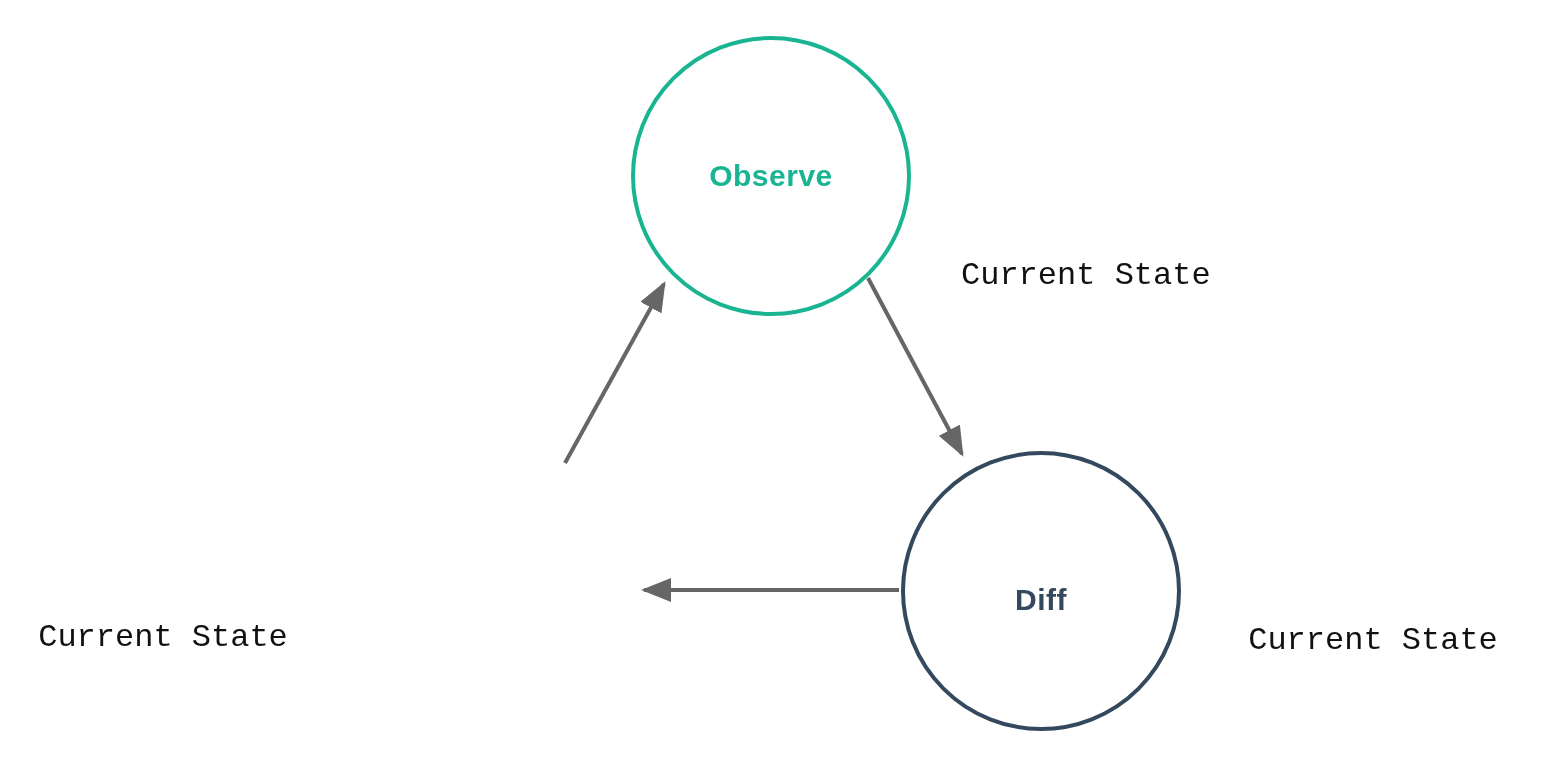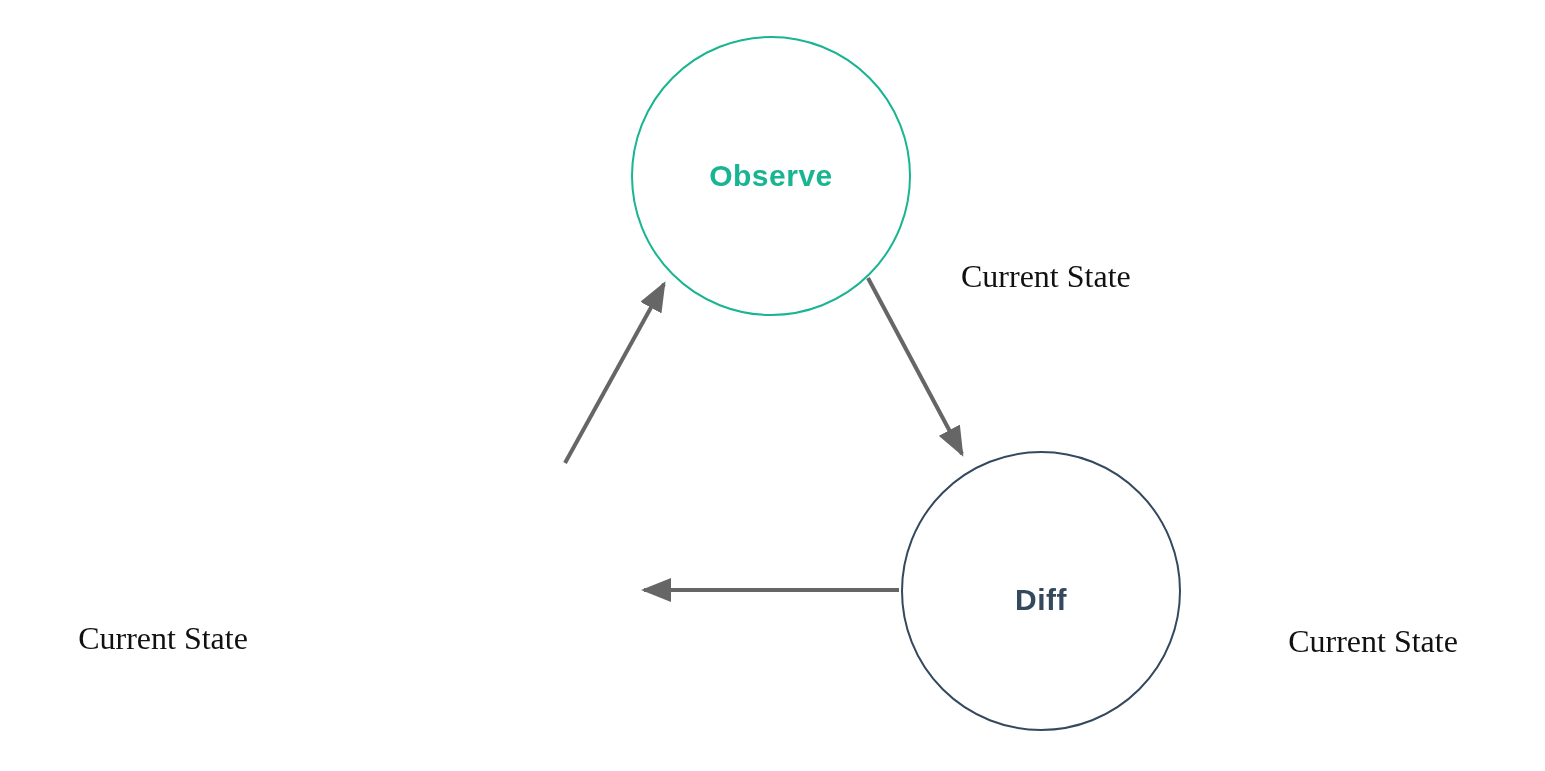--- a/index.html
+++ b/index.html
@@ -28,41 +28,41 @@
   }
   .arrow-layer line {
     stroke: var(--arrow);
     stroke-width: 4;
   }
   .arrow-layer marker path { fill: var(--arrow); }
   .node {
     position: absolute;
     width: 280px; height: 280px;
     border-radius: 50%;
-    border: 2px solid #a21caf;
+    border: 4px solid #a21caf;
     background: var(--background);
     display: flex;
     align-items: center;
     justify-content: center;
     text-align: right;
   }
   .node .node-label {
     font-weight: 700;
     font-size: 30px;
     letter-spacing: 0.5px;
   }
   .node-observe { left: 631px; top: 36px;  border-color: var(--teal); }
   .node-observe .node-label { color: var(--teal); }
   .node-diff    { left: 901px; top: 451px; border-color: var(--navy); }
   .node-diff .node-label { color: var(--navy); margin-top: 18px; }
   .node-act     { left: 357px; top: 452px; border-color: var(--red); }
   .node-act .node-label { color: var(--red); }
   .side-label {
     position: absolute;
-    font-family: Liberation Serif, serif;
+    font-family: Liberation Mono, monospace;
     font-size: 32px;
     line-height: 50px;
     color: var(--text);
     white-space: pre;
   }
   .side-label.centered { text-align: center; width: 266px; }
   .label-observe { left: 961px;  top: 151px; }
   .label-diff    { left: 1240px; top: 516px; }
   .label-act     { left: 30px;   top: 513px; }
 </style>

